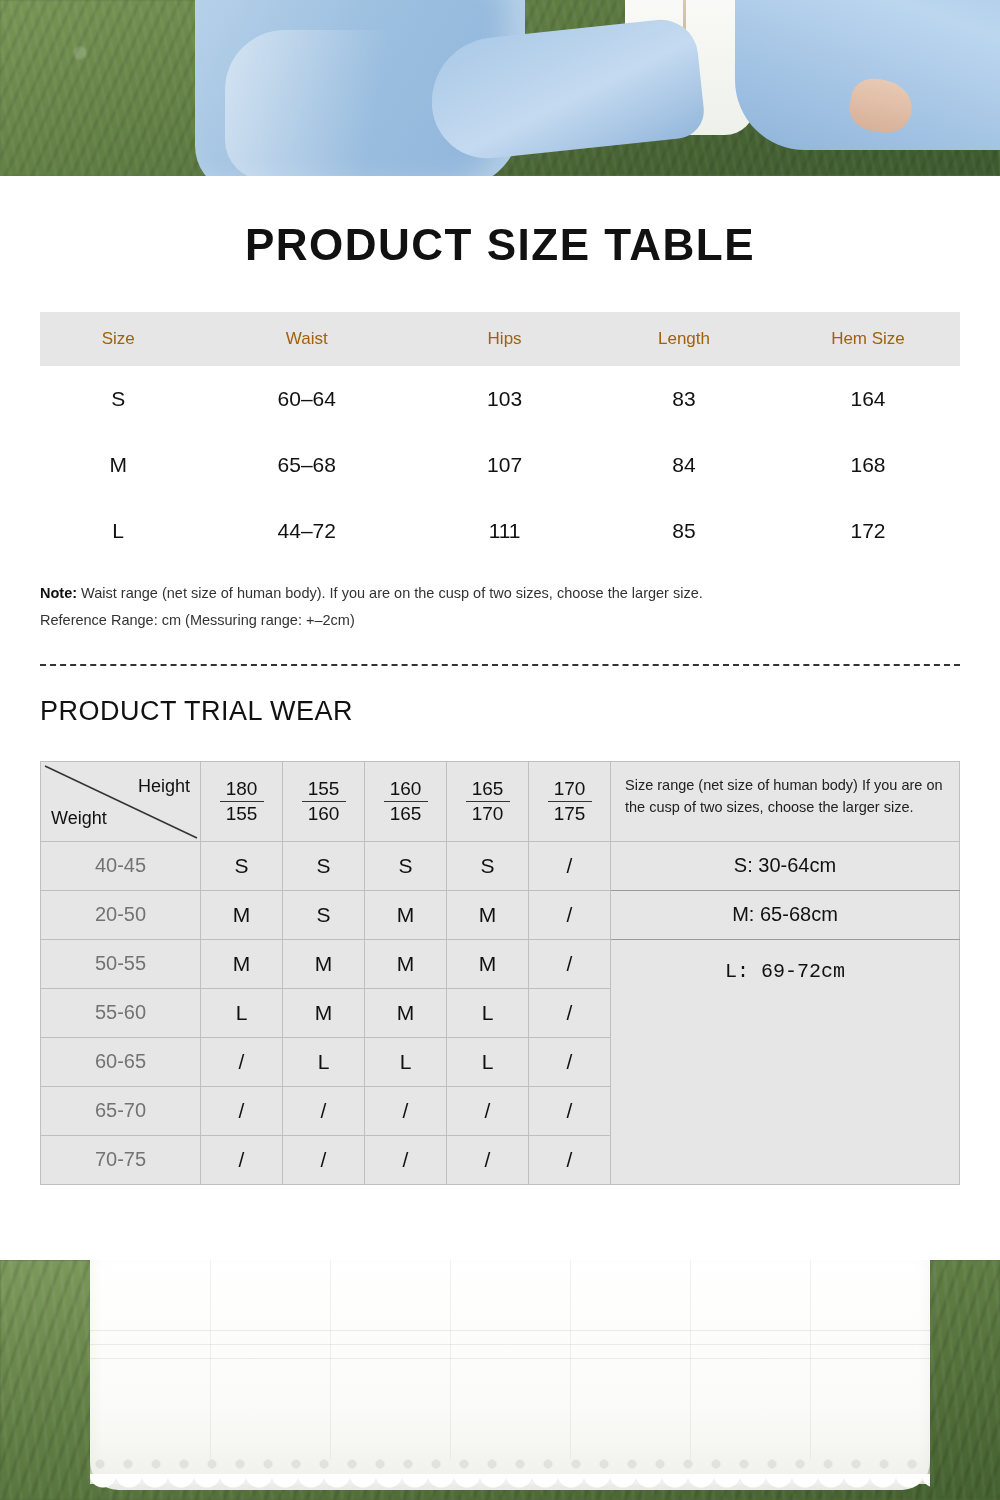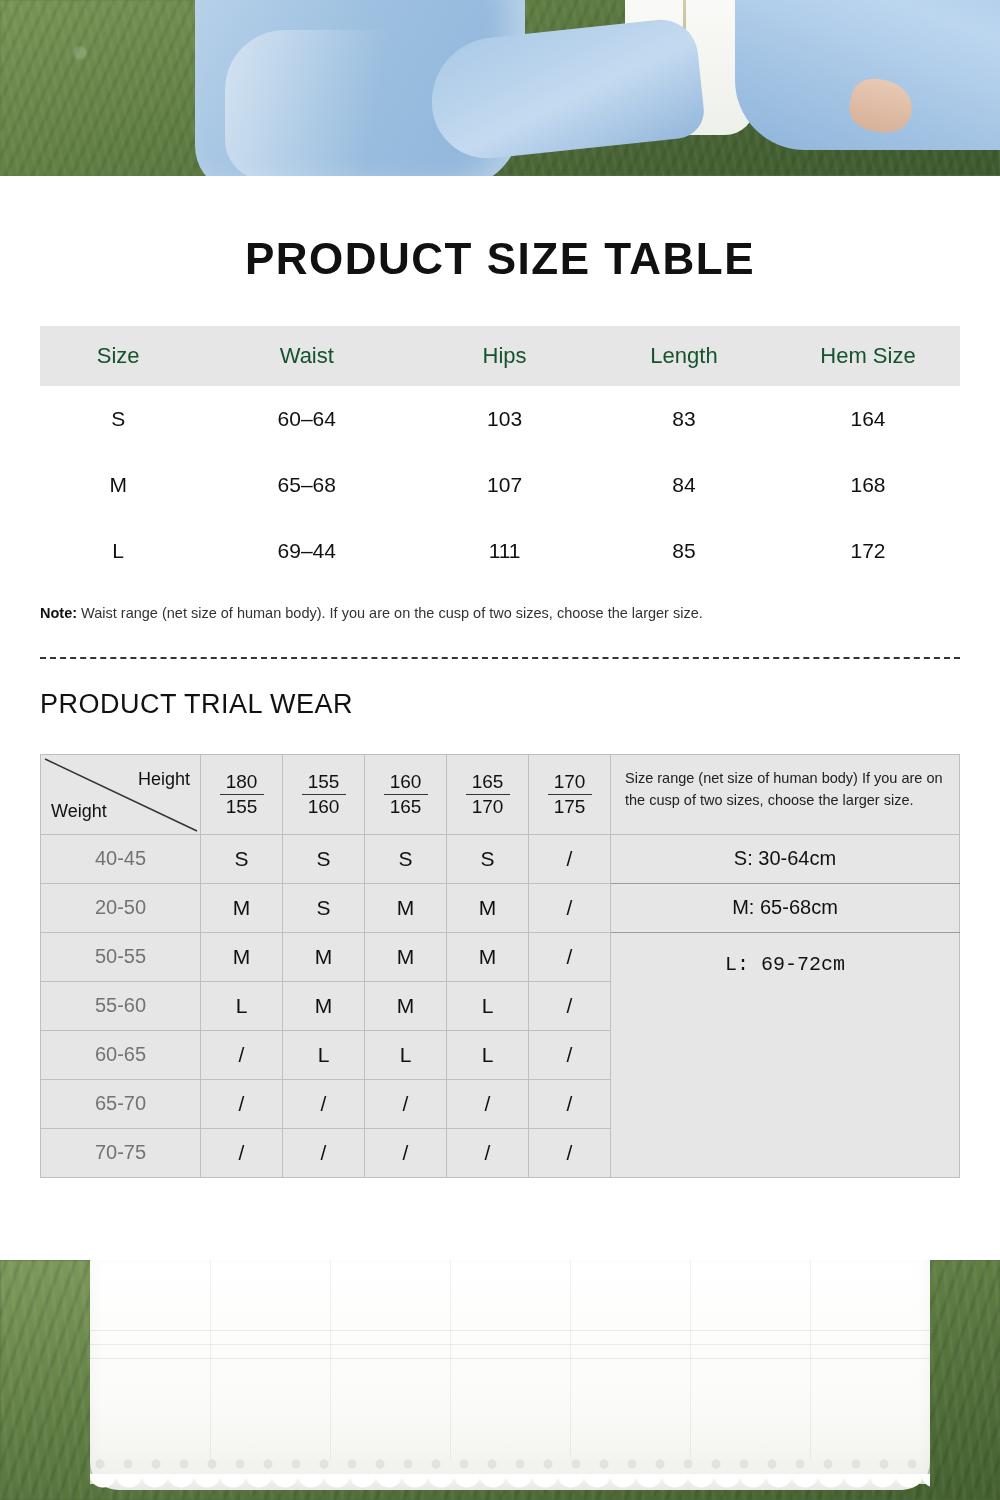--- a/index.html
+++ b/index.html
@@ -83,32 +83,32 @@
   }
 
   
   .content { position:relative; background:#fff; padding: 0 0 0 0; }
   h1.title {
     text-align:center;
     font-size: 44px;
     letter-spacing: 1.5px;
     font-weight: bold;
     color: #111;
-    margin-top: 58px;
+    margin-top: 44px;
     margin-bottom: 42px;
   }
 
   
   .size-table-wrap { padding: 0 40px; }
   table.size-table { width: 100%; border-collapse: collapse; table-layout: fixed; }
   table.size-table thead th {
     background: #e6e6e6;
     font-weight: normal;
-    font-size: 22px;
-    color: #14532d;
+    font-size: 17px;
+    color: #a16207;
     padding: 17px 0;
   }
   table.size-table tbody td {
     text-align:center;
     font-size: 21px;
     color: #111;
     padding: 21px 0;
   }
   table.size-table col.c1 { width: 17%; }
   table.size-table col.c2 { width: 24%; }
@@ -268,34 +268,35 @@
           </tr>
           <tr>
             <td>M</td>
             <td>65–68</td>
             <td>107</td>
             <td>84</td>
             <td>168</td>
           </tr>
           <tr>
             <td>L</td>
-            <td>69–44</td>
+            <td>44–72</td>
             <td>111</td>
             <td>85</td>
             <td>172</td>
           </tr>
         </tbody>
       </table>
     </div>
 
     <div class="note">
       <div>
         <b>Note:</b>
         <span>Waist range (net size of human body). If you are on the cusp of two sizes, choose the larger size.</span>
       </div>
+      <div>Reference Range: cm (Messuring range: +–2cm)</div>
     </div>
 
     <div class="divider"></div>
 
     <h2 class="subtitle">PRODUCT TRIAL WEAR</h2>
 
     <div class="trial-wrap">
       <table class="trial">
         <colgroup>
           <col style="width:160px">

